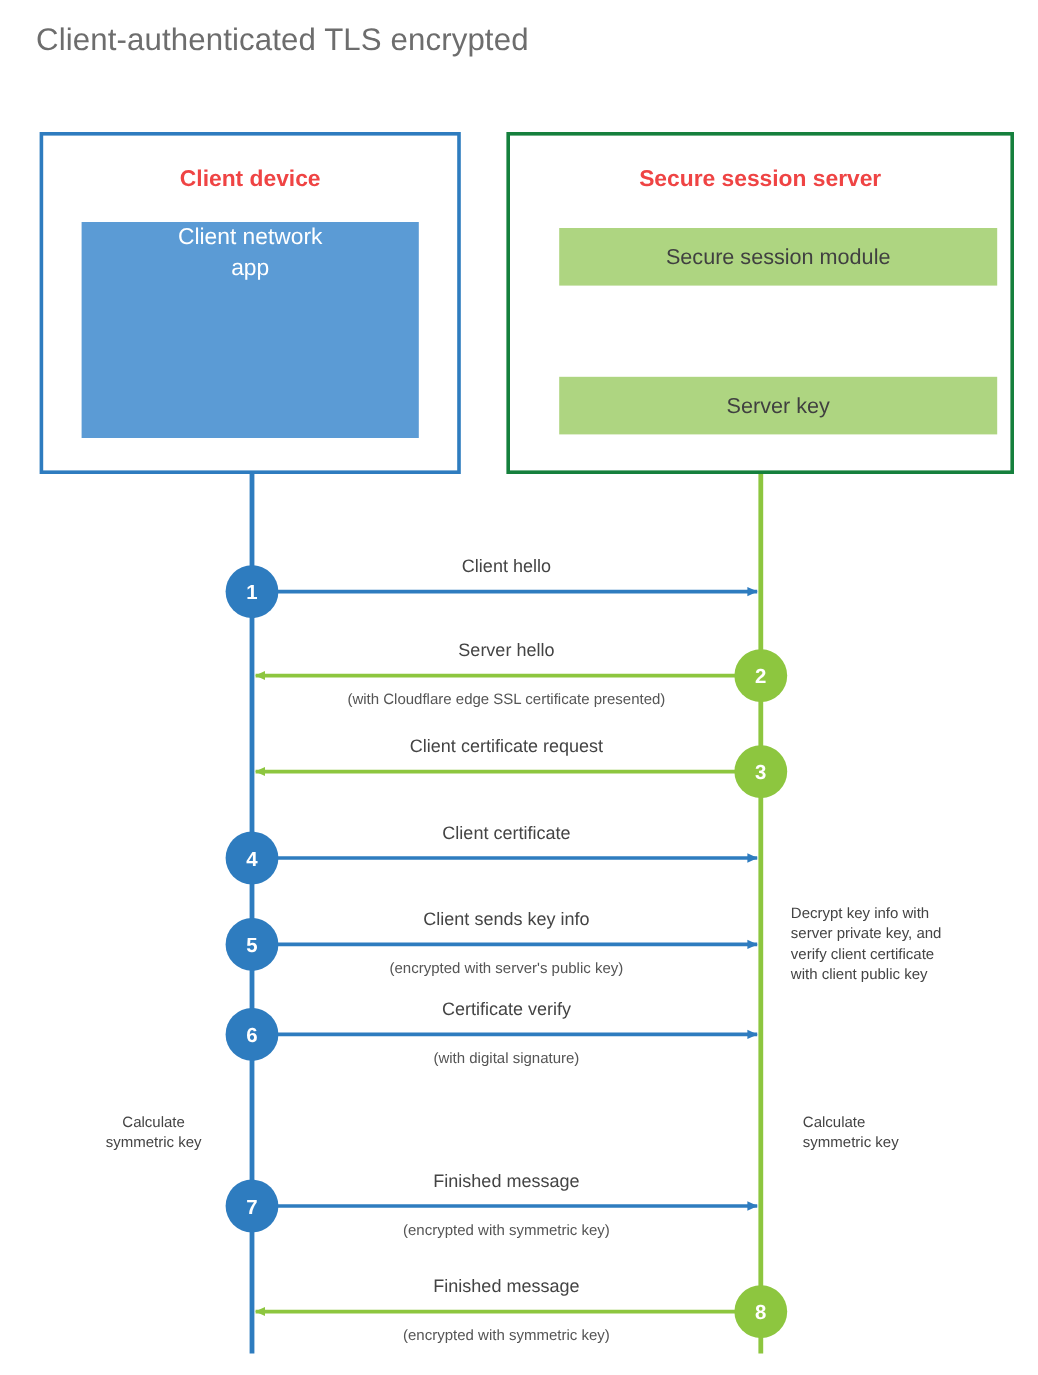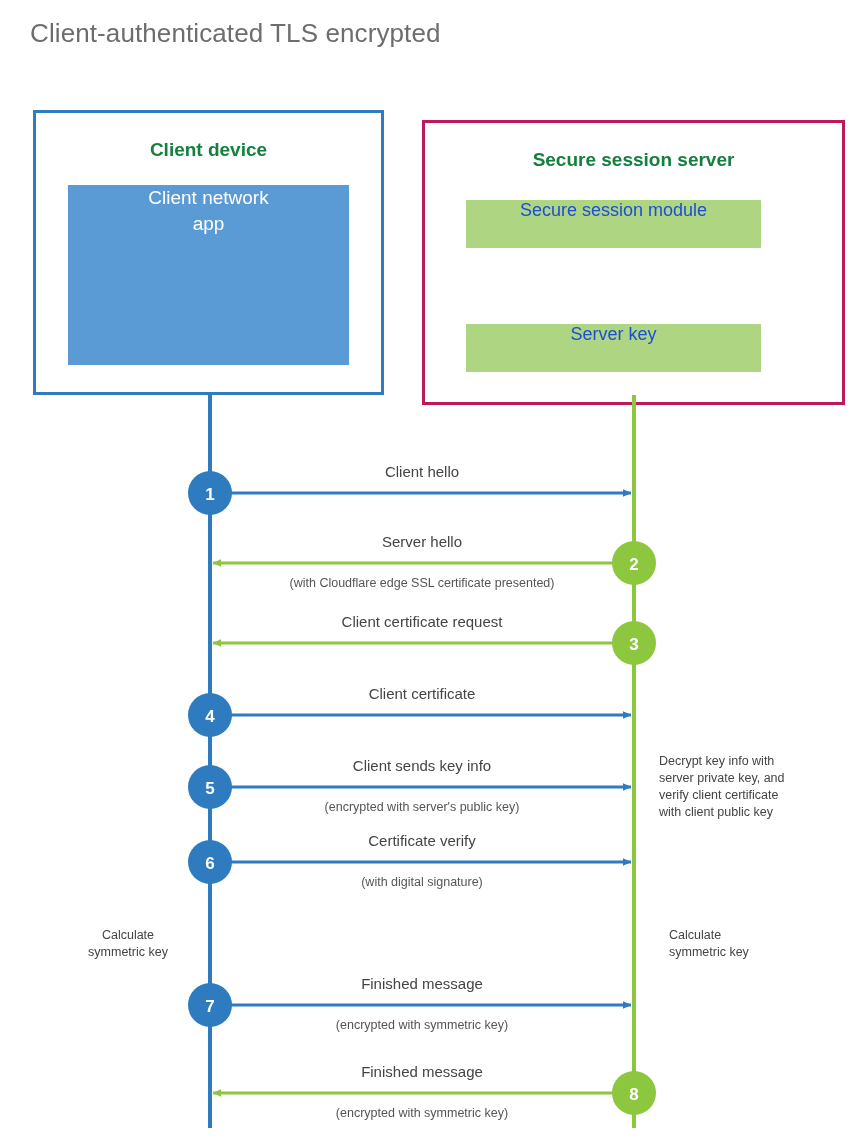--- a/index.html
+++ b/index.html
@@ -38,34 +38,34 @@
   }
   .actor-box.client {
     left: 33px;
     top: 110px;
     width: 351px;
     height: 285px;
     border: 3px solid #2e7cbf;
   }
   .actor-box.server {
     left: 422px;
-    top: 120px;
+    top: 110px;
     width: 423px;
     height: 285px;
-    border: 3px solid #be185d;
+    border: 3px solid #15803d;
   }
   .actor-title {
     position: absolute;
     left: 0;
     right: 0;
     top: 26px;
     text-align: center;
     font-size: 19px;
     font-weight: bold;
-    color: #15803d;
+    color: #ef4444;
   }
   .client-app-box {
     position: absolute;
     left: 32px;
     top: 72px;
     width: 281px;
     height: 180px;
     background: #5b9bd5;
     display: flex;
     align-items: flex-start;
@@ -73,27 +73,27 @@
     text-align: center;
     color: #ffffff;
     font-size: 19px;
     line-height: 1.35;
     padding: 0 10px;
     box-sizing: border-box;
   }
   .server-bar {
     position: absolute;
     left: 41px;
-    width: 295px;
+    width: 365px;
     height: 48px;
     background: #aed581;
     display: flex;
-    align-items: flex-start;
+    align-items: center;
     justify-content: center;
-    color: #1d4ed8;
+    color: #404040;
     font-size: 18px;
   }
   .server-bar.b0 { top: 77px; }
   .server-bar.b1 { top: 139px; }
   .server-bar.b2 { top: 201px; }
 
   
   svg#sequence {
     position: absolute;
     left: 0;

